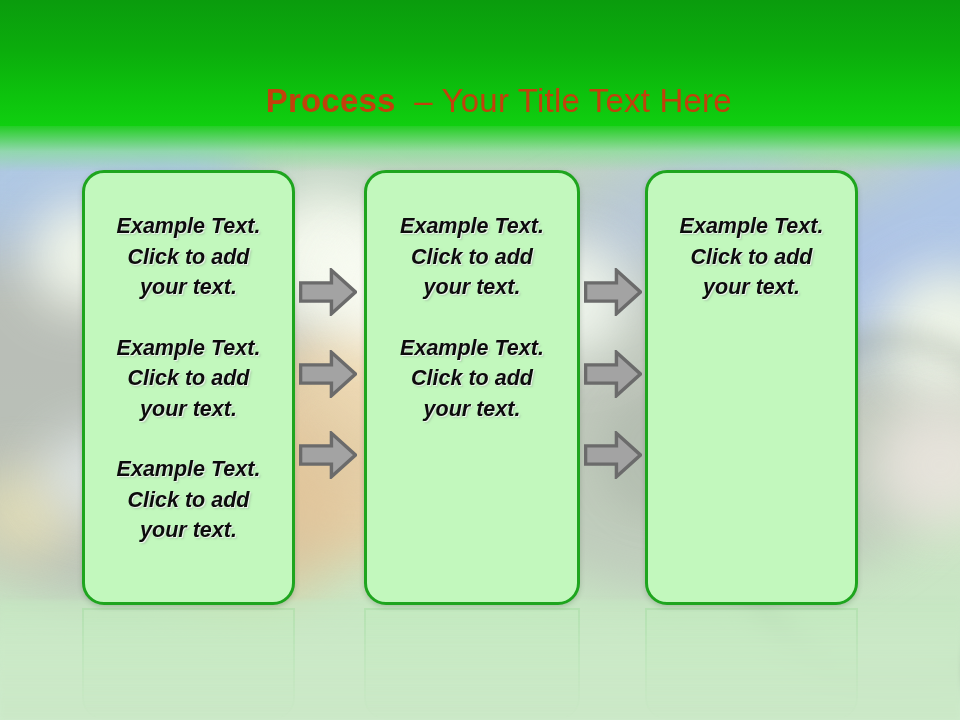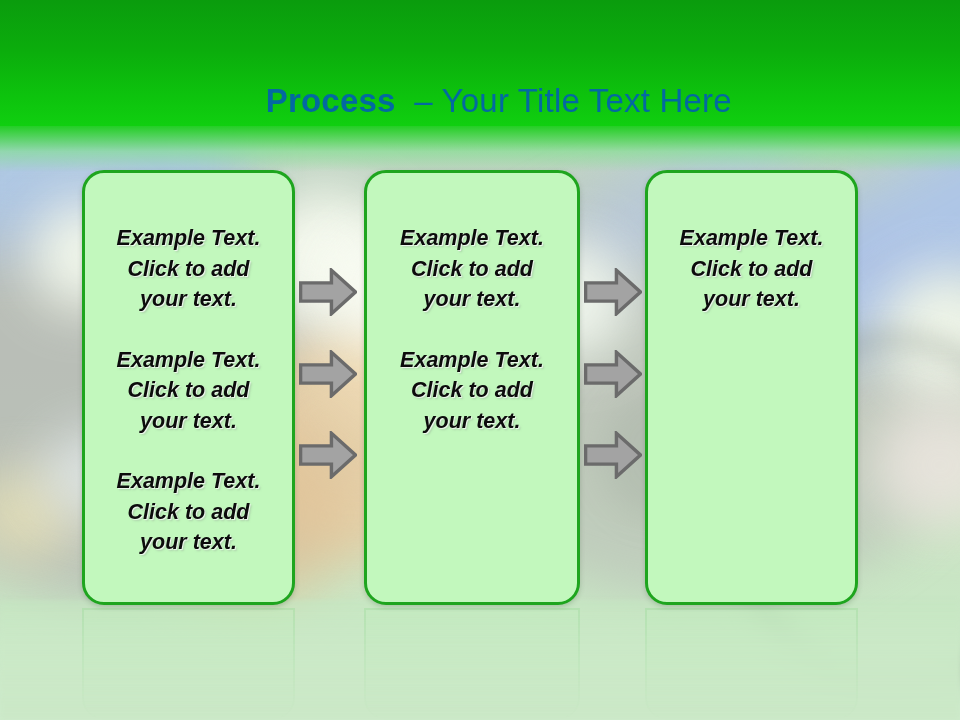--- a/index.html
+++ b/index.html
@@ -89,21 +89,21 @@
   }
   .title-glow {
     position:absolute; left:0; top:126px; width:960px; height:46px;
     background: linear-gradient(to bottom, rgba(28,206,28,.95) 0%, rgba(120,226,134,.55) 55%, rgba(170,232,178,0) 100%);
   }
   .title-text {
     position: absolute;
     left: 0; top: 44px;
     width: 960px;
     text-align: center;
-    color: #0369a1;
+    color: #c2410c;
     font-size: 33px;
     letter-spacing: .2px;
     white-space: pre;
   }
   .title-text .bold { font-weight: bold; }
   .title-text .rest { font-weight: normal; }
 
   
   .pbox {
     position: absolute;
@@ -111,21 +111,20 @@
     background: #c2f8bd;
     border: 3px solid #1ea51e;
     border-radius: 22px;
     box-shadow: 0 2px 5px rgba(60,90,60,.25);
   }
   .pbox-inner {
     position: absolute;
     left: 0; right: 0; top: 0;
     padding: 38px 12px 0 12px;
     text-align: center;
-    margin-top: 12px;
   }
   .blk {
     font-style: italic;
     font-weight: 600;
     font-size: 21.5px;
     line-height: 1.42;
     color: #0c0c0c;
     text-shadow: 1px 1px 1px rgba(255,255,255,.85), 2px 2px 2px rgba(150,180,150,.55);
     margin-bottom: 30px;
     white-space: pre-line;

